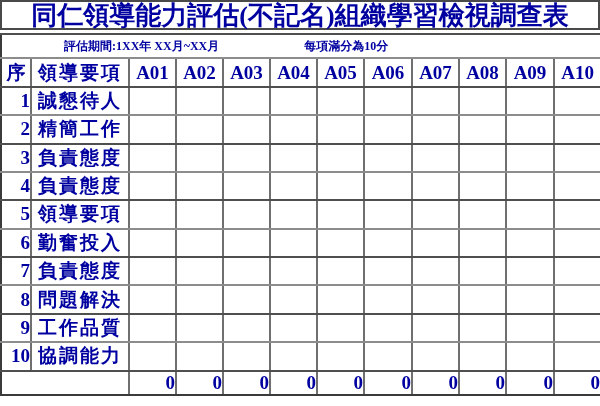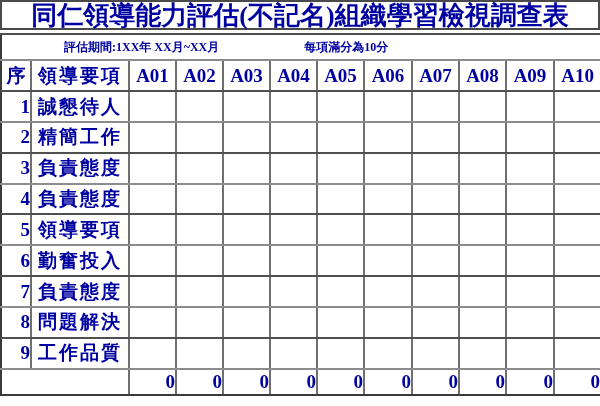--- a/index.html
+++ b/index.html
@@ -257,20 +257,34 @@
           <td class="score-cell"></td>
           <td class="score-cell"></td>
           <td class="score-cell"></td>
           <td class="score-cell"></td>
           <td class="score-cell"></td>
           <td class="score-cell"></td>
           <td class="score-cell"></td>
           <td class="score-cell"></td>
           <td class="score-cell"></td>
         </tr>
+        <tr class="data-row">
+          <td class="seq-cell">10</td>
+          <td class="item-cell">協調能力</td>
+          <td class="score-cell"></td>
+          <td class="score-cell"></td>
+          <td class="score-cell"></td>
+          <td class="score-cell"></td>
+          <td class="score-cell"></td>
+          <td class="score-cell"></td>
+          <td class="score-cell"></td>
+          <td class="score-cell"></td>
+          <td class="score-cell"></td>
+          <td class="score-cell"></td>
+        </tr>
         <tr class="total-row" id="total-row">
         <td colspan="2" class="total-label-cell"></td>
       <td class="total-value-cell">0</td>
           <td class="total-value-cell">0</td>
           <td class="total-value-cell">0</td>
           <td class="total-value-cell">0</td>
           <td class="total-value-cell">0</td>
           <td class="total-value-cell">0</td>
           <td class="total-value-cell">0</td>
           <td class="total-value-cell">0</td>

